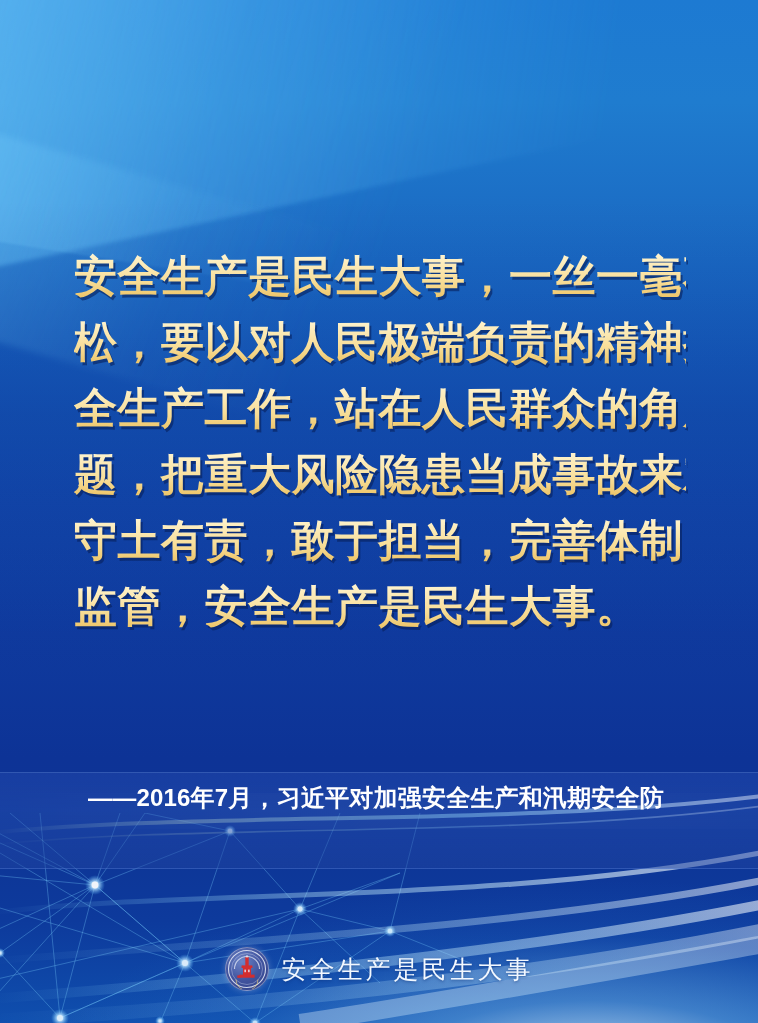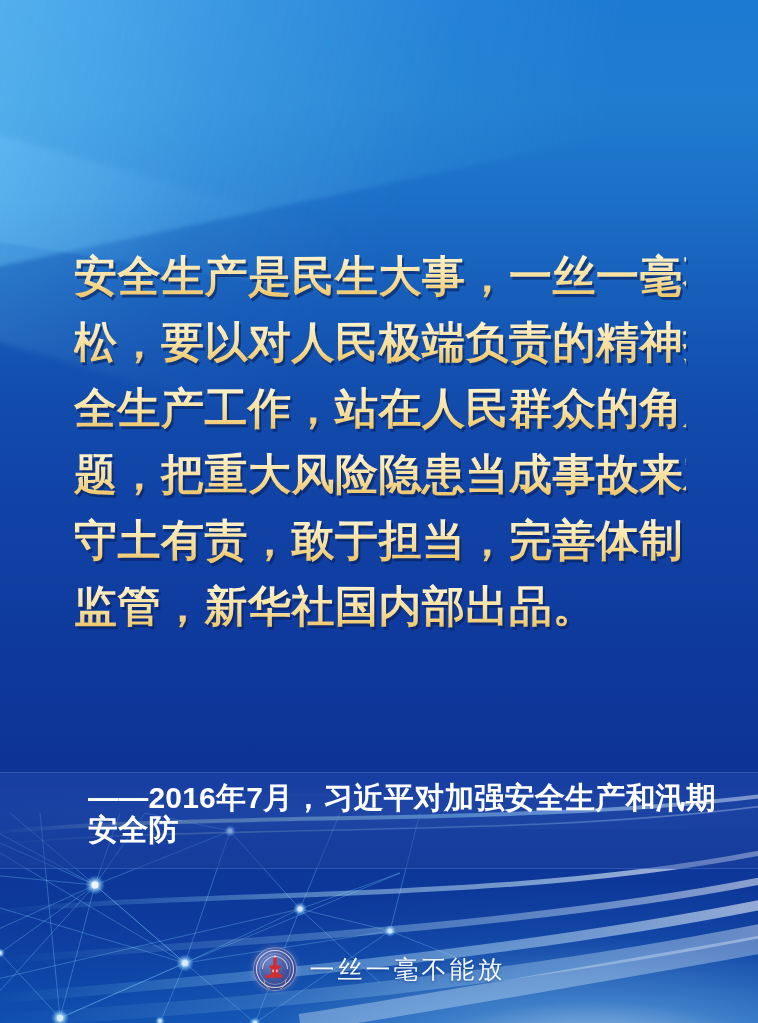--- a/index.html
+++ b/index.html
@@ -114,21 +114,21 @@
     background:linear-gradient(180deg, rgba(32,70,170,0.55) 0%, rgba(40,82,180,0.42) 40%, rgba(30,66,160,0.50) 100%);
     border-top:1px solid rgba(150,190,255,0.22);
     border-bottom:1px solid rgba(150,190,255,0.18);
   }
   .attr-text {
     position:absolute;
     left:88px; top:782px;
     width:640px;
     font-family:"Liberation Sans", sans-serif;
     font-weight:700;
-    font-size:30px;
+    font-size:24px;
     line-height:32px;
     color:#ffffff;
     letter-spacing:0.2px;
   }
 
   
   .net { position:absolute; left:0; bottom:0; width:470px; height:210px; opacity:0.95; }
 
   
   .streaks { position:absolute; left:0; bottom:0; width:758px; height:230px; pointer-events:none; }
@@ -177,21 +177,21 @@
   <div class="wedge-b"></div>
   <div class="wedge-c"></div>
   <div class="quote-shade"></div>
 
   <div class="quote">
     <div class="quote-line">安全生产是民生大事，一丝一毫不能放</div>
     <div class="quote-line">松，要以对人民极端负责的精神抓好安</div>
     <div class="quote-line">全生产工作，站在人民群众的角度想问</div>
     <div class="quote-line">题，把重大风险隐患当成事故来对待，</div>
     <div class="quote-line">守土有责，敢于担当，完善体制，严格</div>
-    <div class="quote-line">监管，新华社国内部出品。</div>
+    <div class="quote-line">监管，安全生产是民生大事。</div>
   </div>
 
   <svg class="net" viewBox="0 0 470 210" preserveAspectRatio="none">
     <defs>
       <radialGradient id="nodeGlow">
         <stop offset="0%" stop-color="#ffffff" stop-opacity="1"></stop>
         <stop offset="35%" stop-color="#bfe6ff" stop-opacity="0.9"></stop>
         <stop offset="100%" stop-color="#4aa8f0" stop-opacity="0"></stop>
       </radialGradient>
     </defs>
@@ -290,16 +290,16 @@
         </g>
         <g fill="#e8ecf8" opacity="0.9">
           <rect x="19.4" y="6.2" width="1.2" height="2.4"></rect>
           <rect x="17.4" y="20.6" width="1.5" height="2.6"></rect>
           <rect x="21.1" y="20.6" width="1.5" height="2.6"></rect>
         </g>
         <path d="M7.5 20 A12.5 12.5 0 0 1 32.5 20" fill="none" stroke="#e8ecf8" stroke-width="1.2" opacity="0.75"></path>
         <path d="M9 30.5 A11 11 0 0 0 31 30.5" fill="none" stroke="#f0d27a" stroke-width="0.8" opacity="0.8"></path>
       </svg>
     </div>
-    <div class="footer-label">一丝一毫不能放</div>
+    <div class="footer-label">安全生产是民生大事</div>
   </div>
 
 </div>
 
 </body></html>

